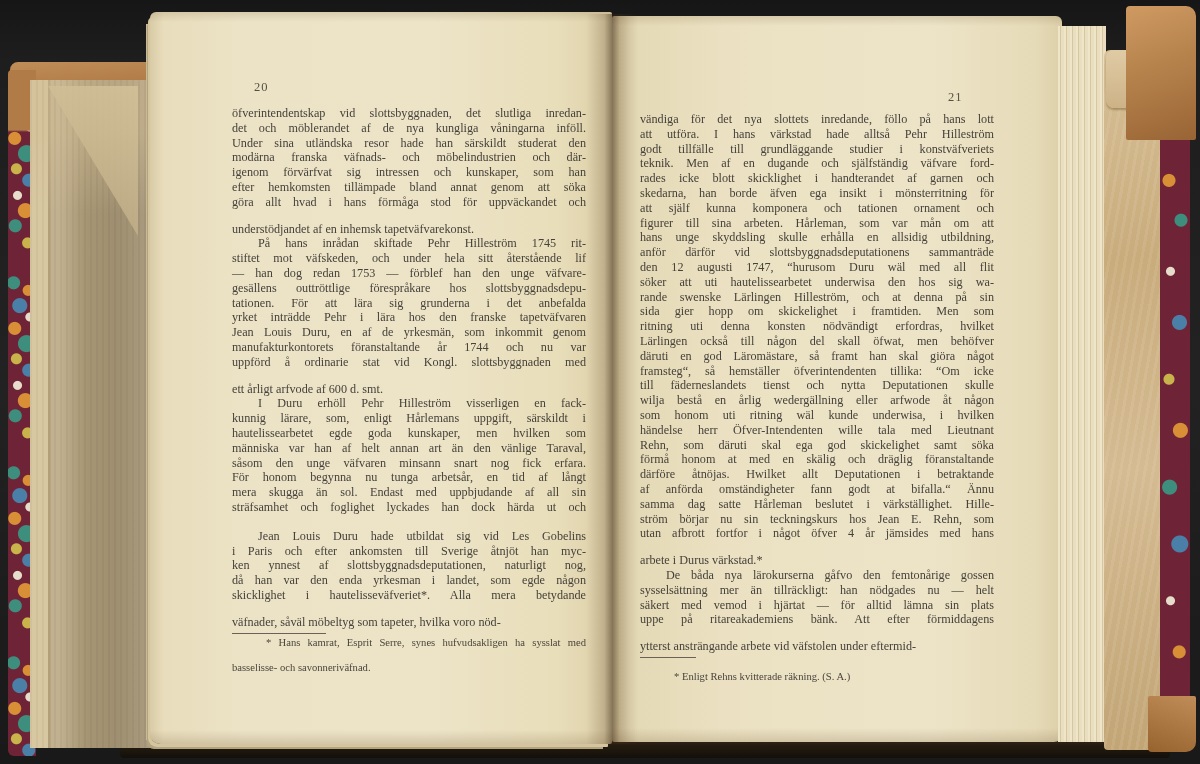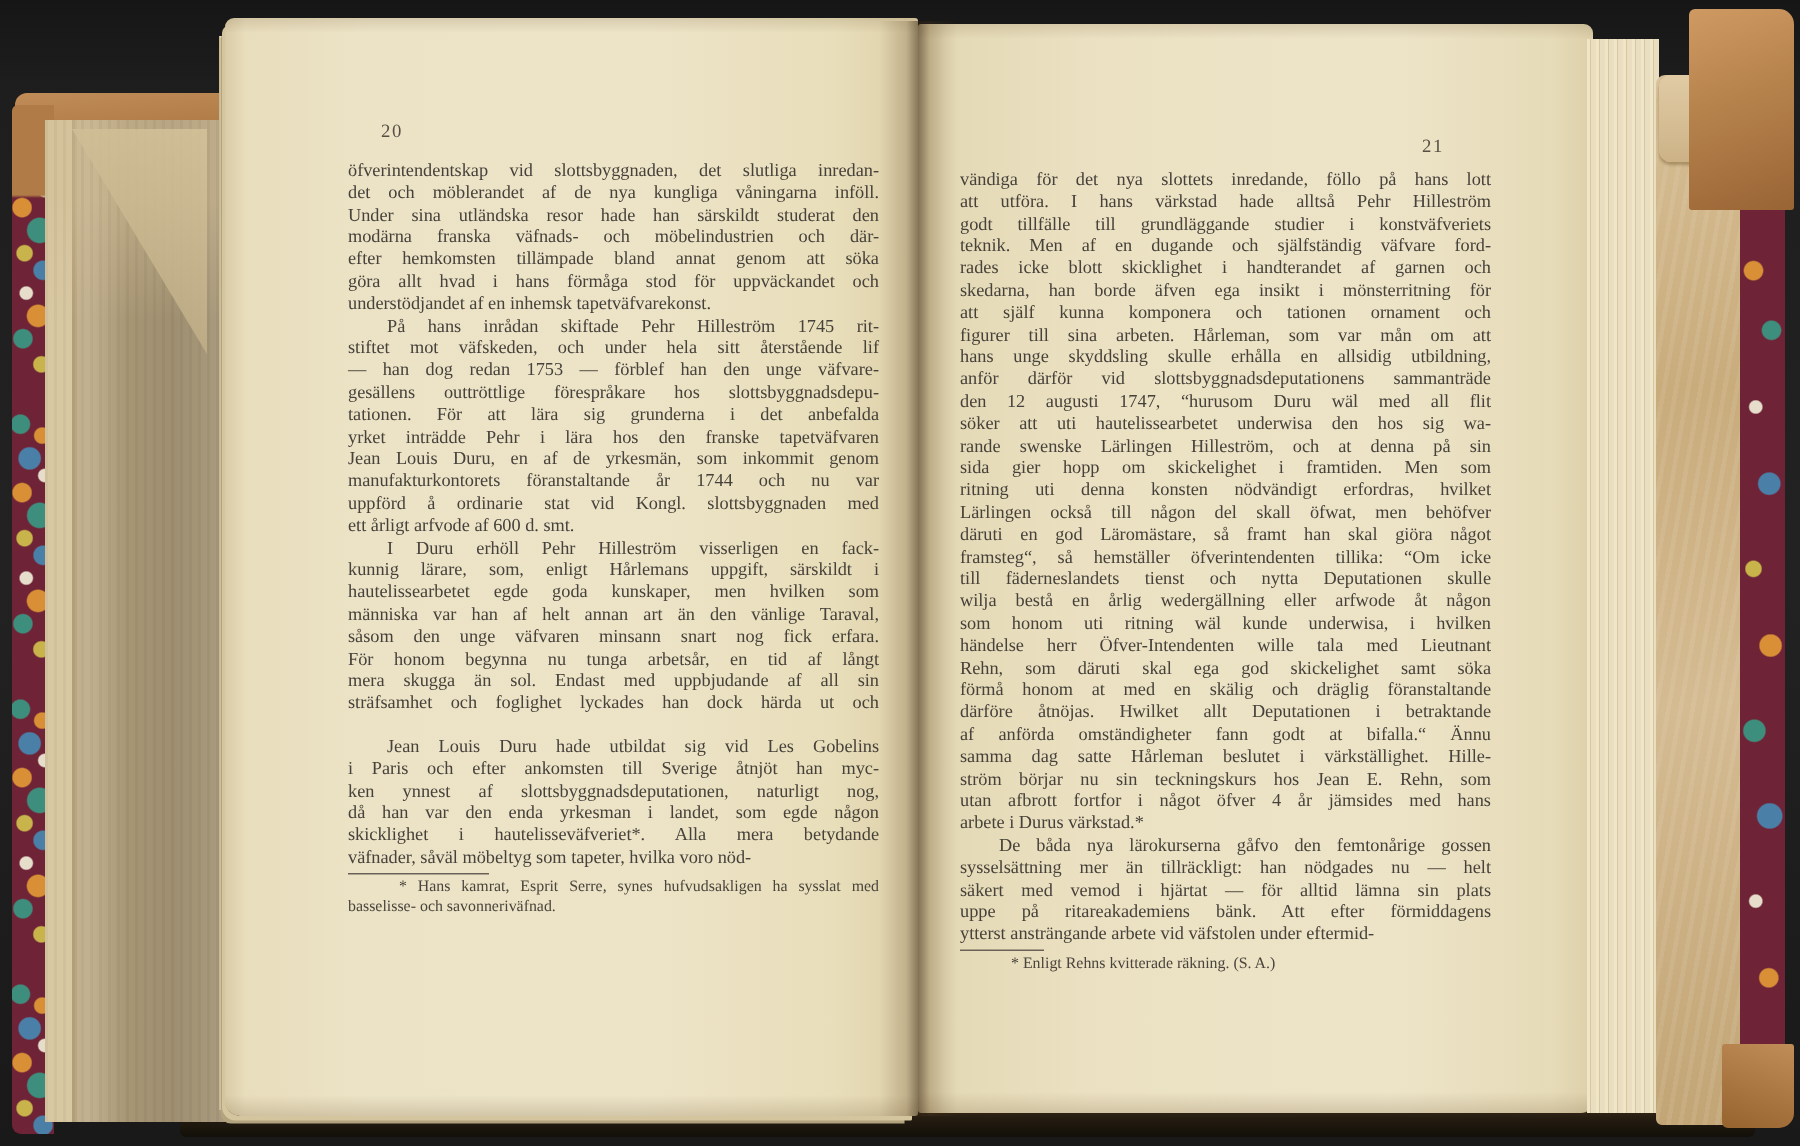--- a/index.html
+++ b/index.html
@@ -85,21 +85,21 @@
       radial-gradient(circle at 64% 91%, #d98f35 0 6px, transparent 7px);}
   .leather-tr{left:1126px;top:6px;width:70px;height:134px;border-radius:4px 10px 2px 2px;
     background:linear-gradient(160deg,#cf9a62 0%,#b6824c 45%,#996434 100%);}
   .leather-br{left:1148px;top:696px;width:48px;height:56px;border-radius:2px 2px 10px 4px;
     background:linear-gradient(200deg,#c08c58,#96632f);}
 
   
   .pagenum{position:absolute;font-size:12.5px;color:#564f44;letter-spacing:1px;}
   .textcol{position:absolute;width:354px;color:var(--ink,#46413a);font-size:12.2px;line-height:14.8px;}
   .line{text-align:justify;text-align-last:justify;white-space:nowrap;}
-  .line.end{text-align-last:left;}
+  .line.end{text-align-last:left;margin-top:12px;}
   .line.ind{text-indent:26px;}
   .para.gap{margin-top:14px;}
   .fnrule{border-top:1px solid #6a6258;height:0;margin-top:3px;}
   .rule-left{width:94px;}
   .rule-right{width:56px;}
   .footnote{font-size:10.6px;line-height:13.2px;margin-top:2px;color:#4a443c;}
   .footnote .line.ind{text-indent:34px;}
 </style>
 </head>
 <body>
@@ -116,20 +116,21 @@
 
   <div class="abs page page-left">
     <div class="pagenum" style="left:104px;top:68px;">20</div>
     <div class="textcol" style="left:82px;top:94px;">
       <div>
           <div class="para">
             <div class="line">öfverintendentskap vid slottsbyggnaden, det slutliga inredan-</div>
             <div class="line">det och möblerandet af de nya kungliga våningarna inföll.</div>
             <div class="line">Under sina utländska resor hade han särskildt studerat den</div>
             <div class="line">modärna franska väfnads- och möbelindustrien och där-</div>
+            <div class="line">igenom förvärfvat sig intressen och kunskaper, som han</div>
             <div class="line">efter hemkomsten tillämpade bland annat genom att söka</div>
             <div class="line">göra allt hvad i hans förmåga stod för uppväckandet och</div>
             <div class="line end">understödjandet af en inhemsk tapetväfvarekonst.</div>
           </div>
           <div class="para">
             <div class="line ind">På hans inrådan skiftade Pehr Hilleström 1745 rit-</div>
             <div class="line">stiftet mot väfskeden, och under hela sitt återstående lif</div>
             <div class="line">— han dog redan 1753 — förblef han den unge väfvare-</div>
             <div class="line">gesällens outtröttlige förespråkare hos slottsbyggnadsdepu-</div>
             <div class="line">tationen.  För att lära sig grunderna i det anbefalda</div>

